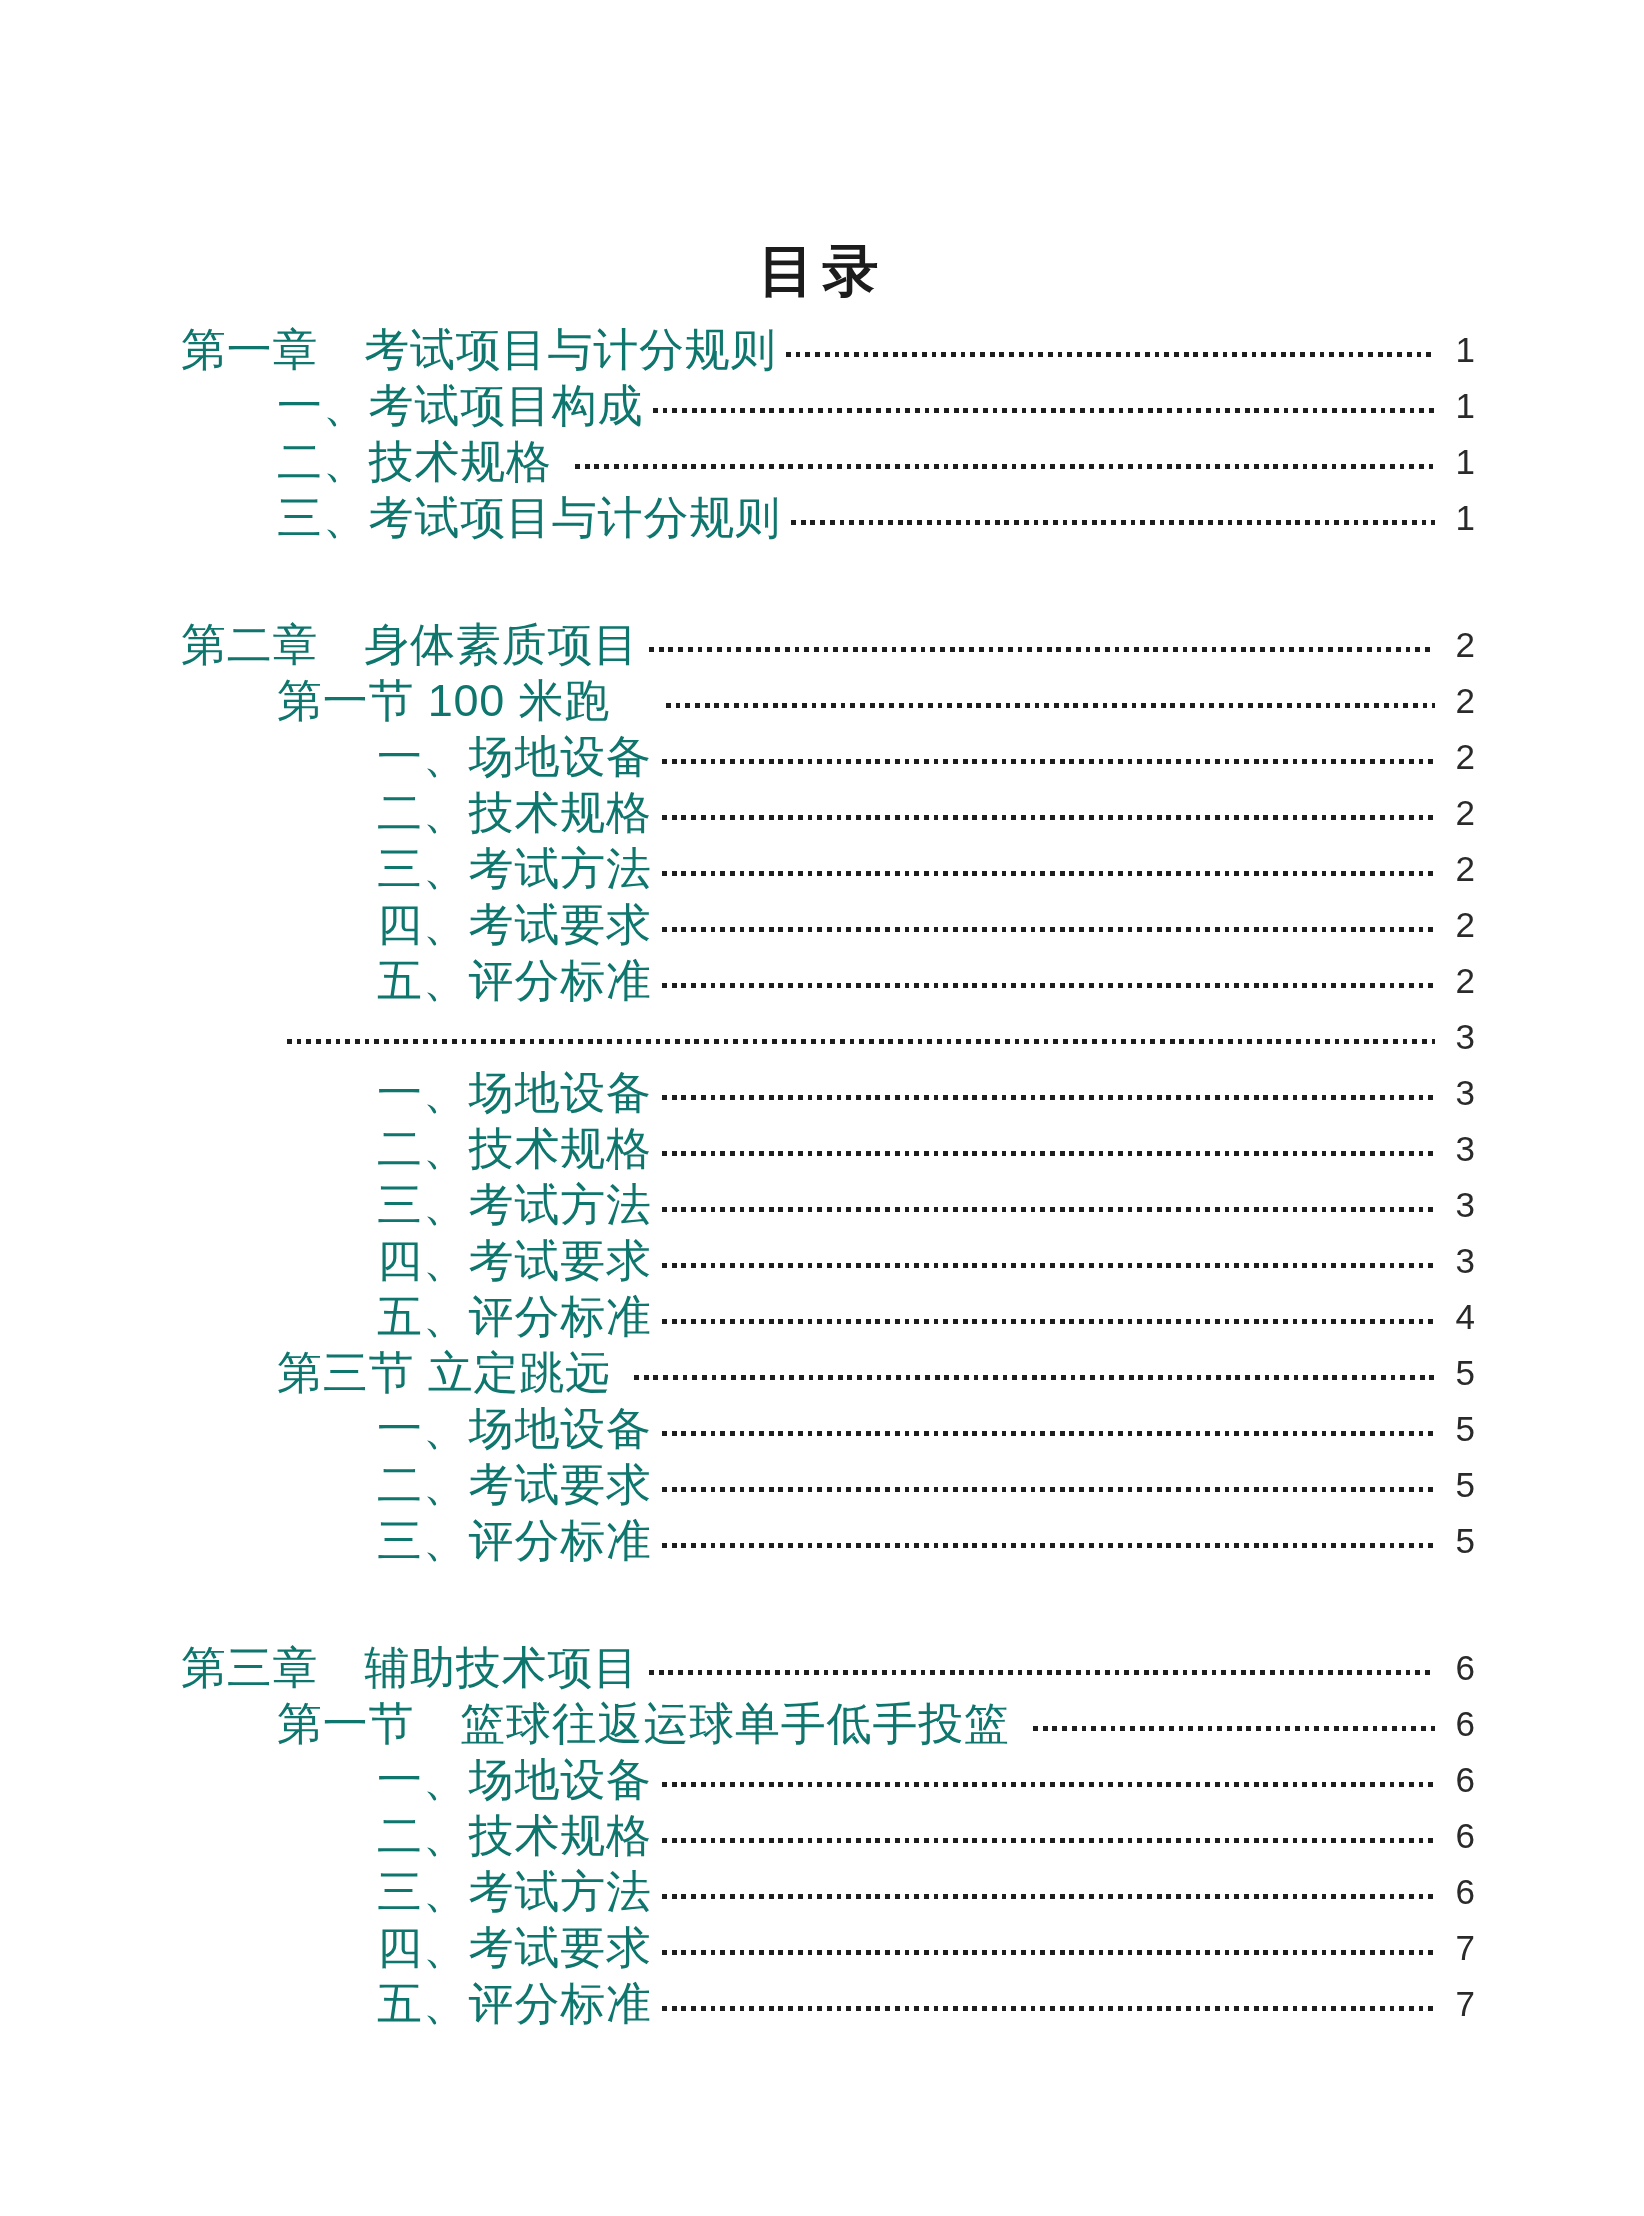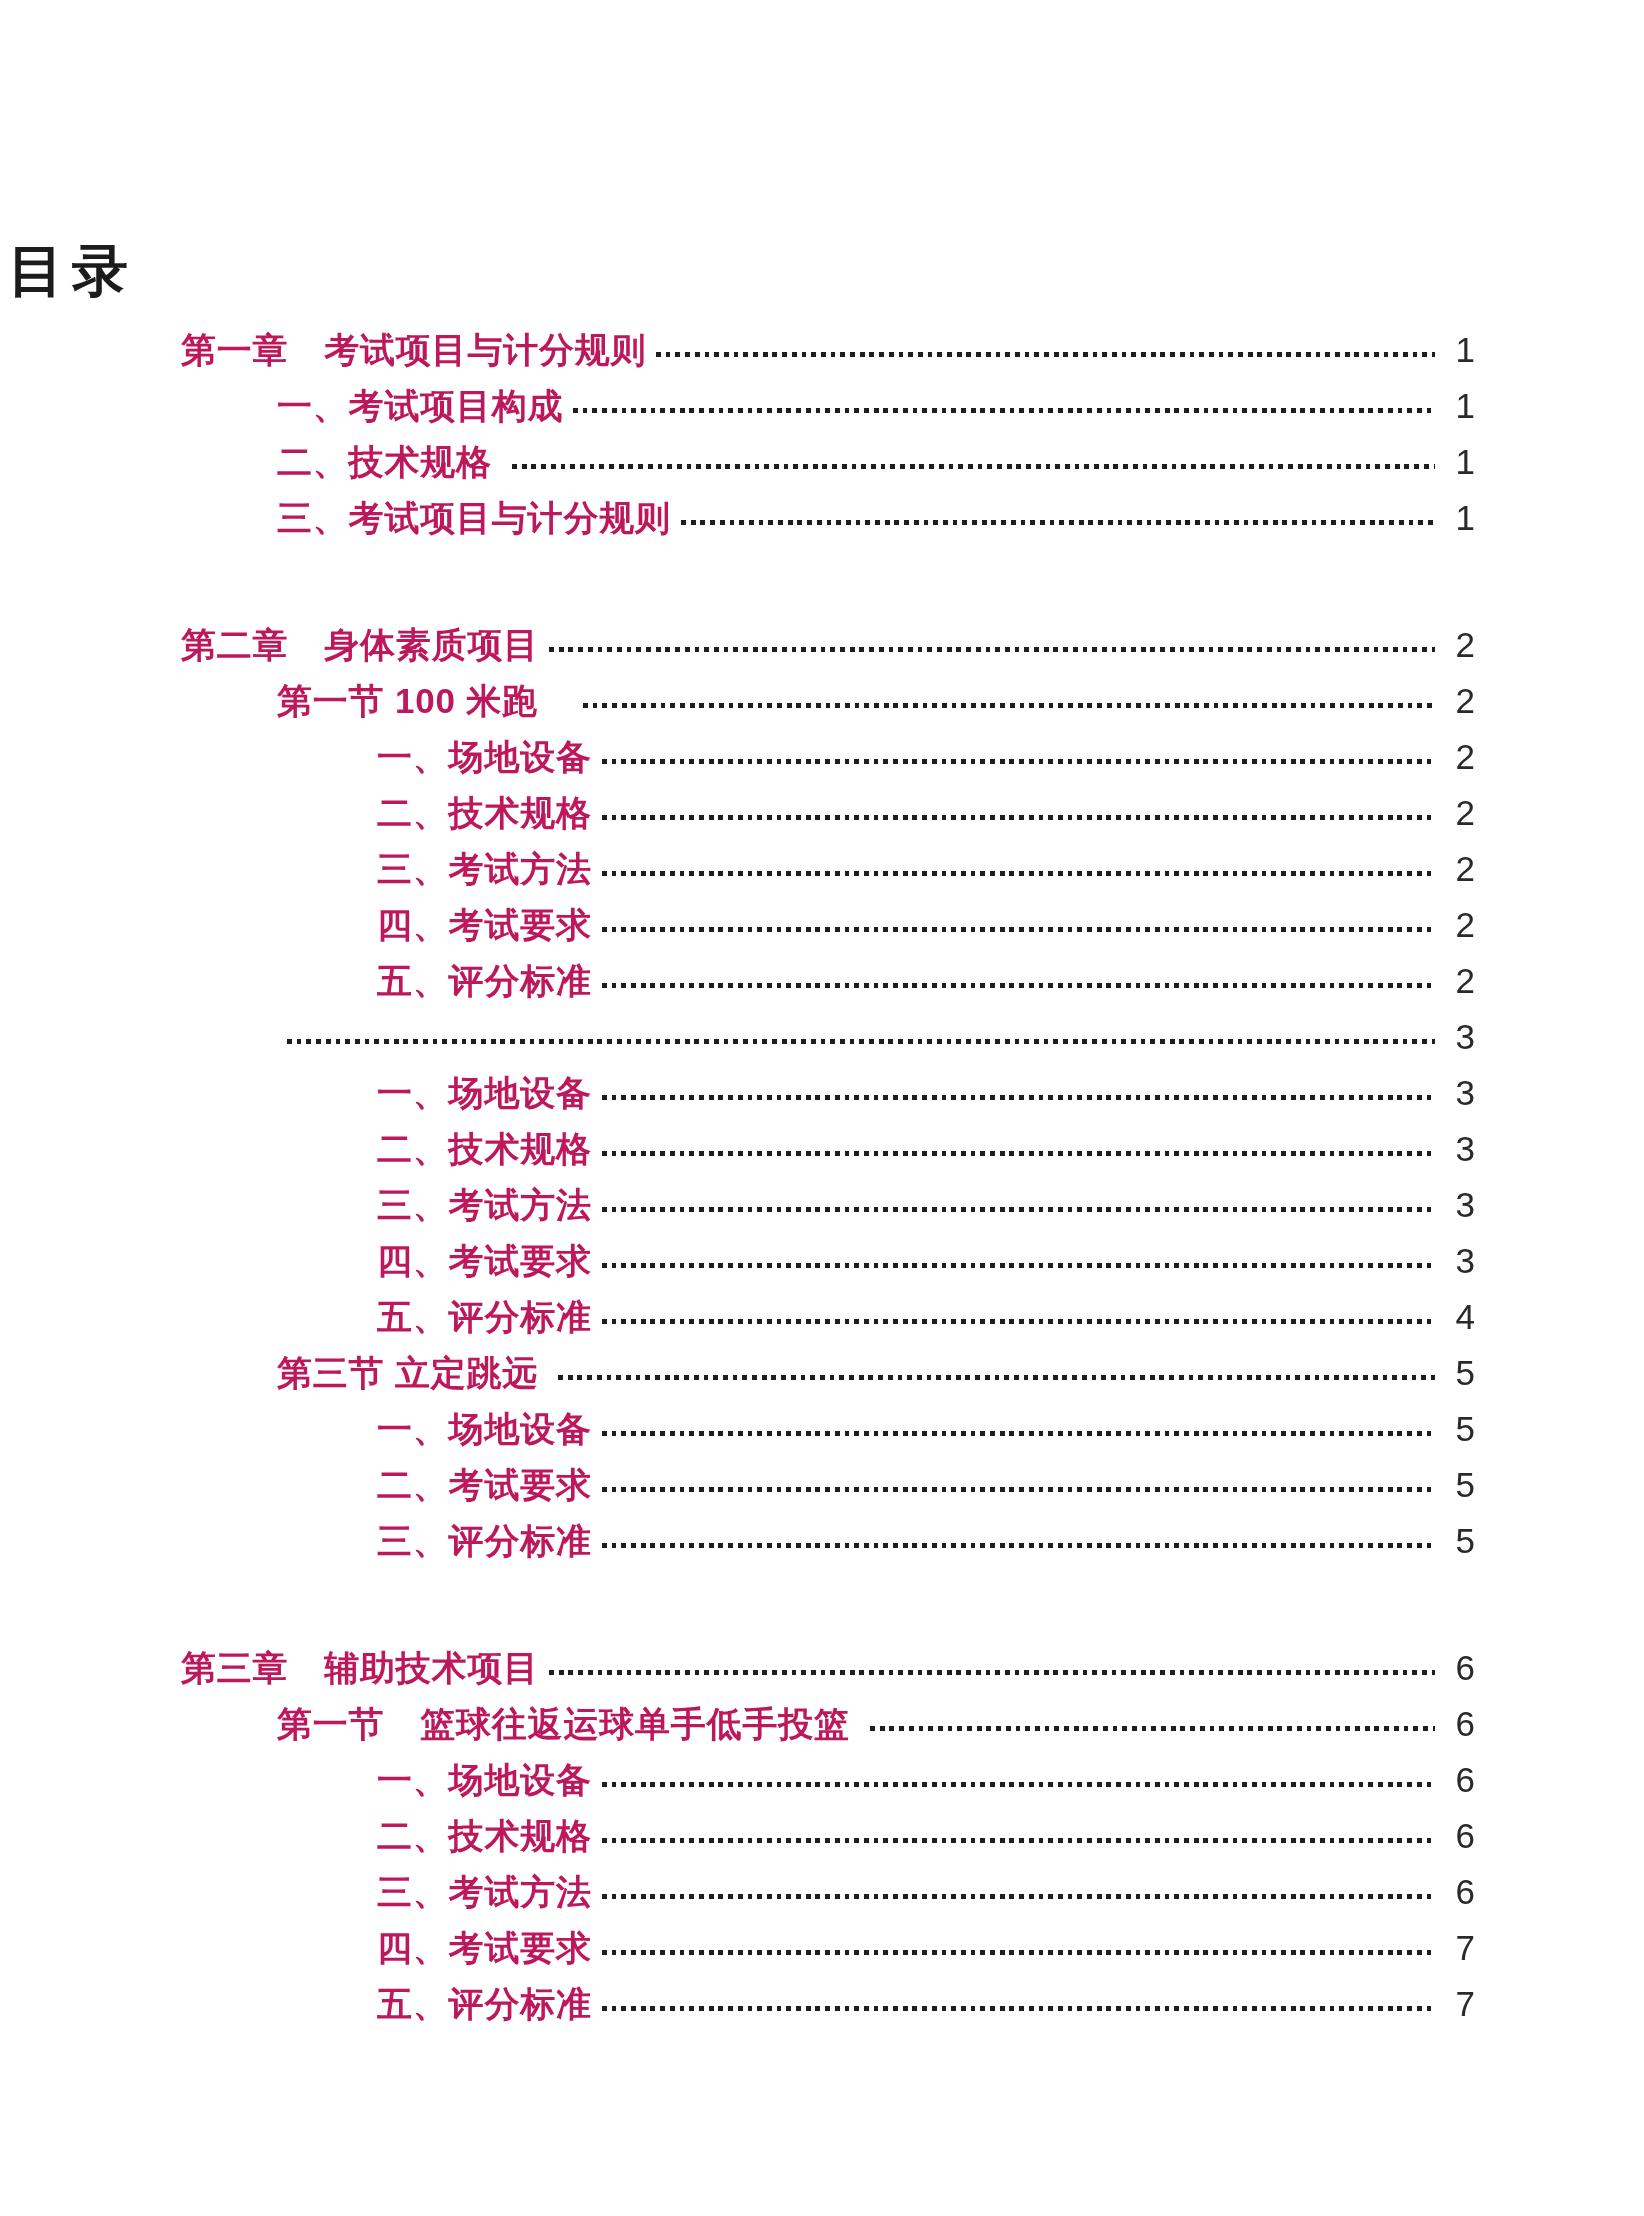--- a/index.html
+++ b/index.html
@@ -16,47 +16,46 @@
     overflow: hidden;
   }
   .page {
     width: 100%;
     height: 100%;
     background: #ffffff;
   }
   .title {
     margin: 0;
     padding-top: 235px;
-    text-align: left;
+    text-align: center;
     font-size: 56px;
     line-height: 1.3;
     font-weight: 700;
     letter-spacing: 8px;
     color: #1c1c1c;
-    padding-left: 8px;
   }
   .toc {
     margin: 14.5px 170px 0 181px;
   }
   .toc-group + .toc-group {
     margin-top: 71px;
   }
   .row {
     display: flex;
     align-items: center;
     height: 56px;
   }
   .row.indent-1 { margin-left: 96px; }
   .row.indent-2 { margin-left: 196px; }
   .label {
-    font-size: 35px;
-    font-weight: 700;
+    font-size: 45px;
+    font-weight: 400;
     white-space: pre;
     letter-spacing: 0.8px;
-    color: #be185d;
+    color: #0f766e;
     flex: 0 0 auto;
   }
   .leader {
     flex: 1 1 auto;
     height: 5.6px;
     margin: 8px 13px 0 9.7px;
     background-image: repeating-linear-gradient(to right, #1e1e1e 0px, #1e1e1e 4.8px, transparent 4.8px, transparent 9.7px);
     background-repeat: repeat-x;
   }
   .pagenum {

